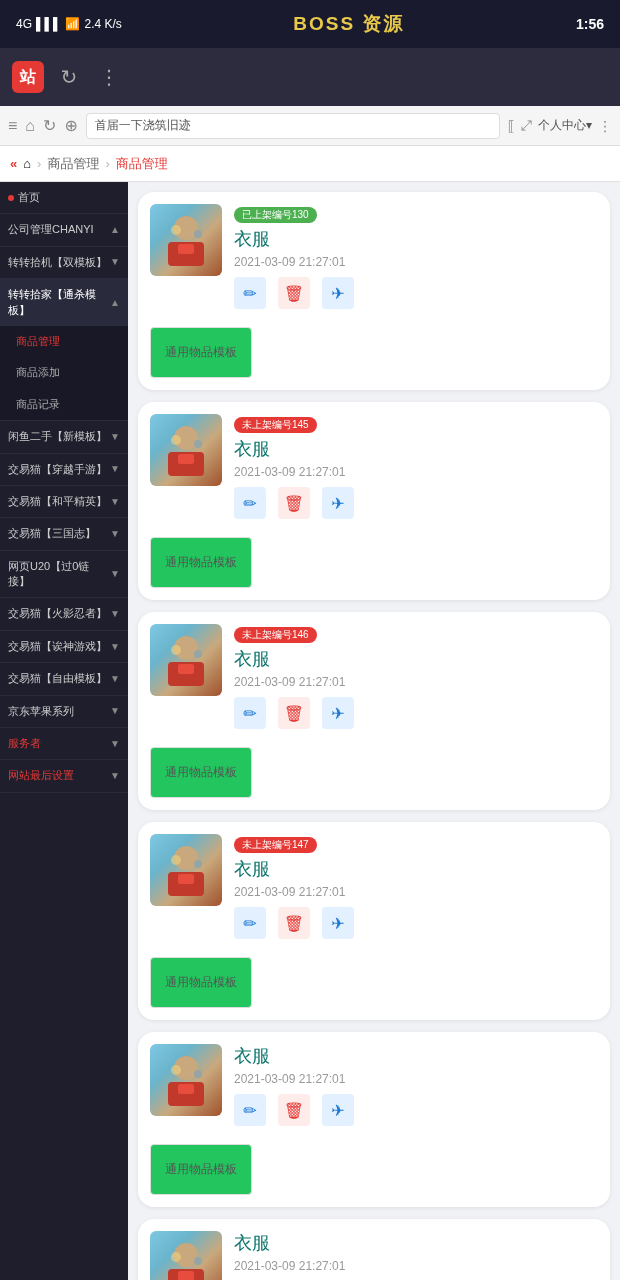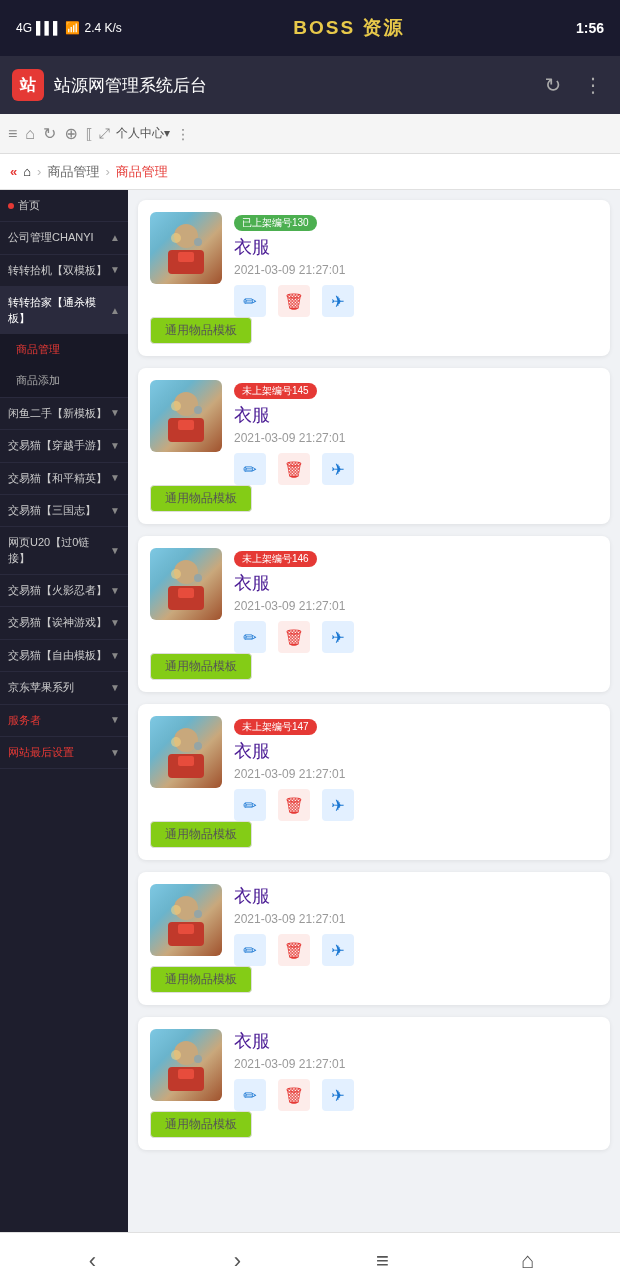--- a/index.html
+++ b/index.html
@@ -7,21 +7,21 @@
       width: 620px;
       min-height: 1280px;
       background: #f0f0f0;
       font-family: -apple-system, BlinkMacSystemFont, 'PingFang SC', 'Microsoft YaHei', sans-serif;
       overflow-x: hidden;
     }
 
     
     .status-bar {
       width: 620px;
-      height: 56px;
+      height: 48px;
       background: #1a1a2e;
       display: flex;
       align-items: center;
       justify-content: space-between;
       padding: 0 16px;
       color: white;
       font-size: 13px;
     }
     .status-left { display: flex; align-items: center; gap: 4px; font-size: 12px; }
     .status-center { font-size: 19px; font-weight: bold; color: #e8c94a; letter-spacing: 2px; }
@@ -142,21 +142,21 @@
     .content {
       flex: 1;
       background: #f0f2f5;
       overflow-y: auto;
       padding: 10px;
     }
 
     
     .product-card {
       background: white;
-      border-radius: 8px;
+      border-radius: 16px;
       margin-bottom: 12px;
       padding: 12px;
       box-shadow: 0 1px 4px rgba(0,0,0,0.08);
     }
     .product-top {
       display: flex;
       gap: 12px;
       align-items: flex-start;
     }
     .product-img {
@@ -180,21 +180,21 @@
       display: inline-block;
       background: #e53935;
       color: white;
       font-size: 10px;
       border-radius: 10px;
       padding: 1px 8px;
       margin-bottom: 4px;
     }
     .product-name {
       font-size: 18px;
-      color: #4c1d95;
+      color: #0f766e;
       font-weight: 500;
       margin-bottom: 4px;
     }
     .product-date {
       font-size: 12px;
       color: #999;
       margin-bottom: 8px;
     }
     .product-actions {
       display: flex;
@@ -206,27 +206,27 @@
       border-radius: 4px;
       display: flex; align-items: center; justify-content: center;
       font-size: 16px;
       cursor: pointer;
     }
     .action-edit { background: #e3f0ff; color: #1976d2; }
     .action-delete { background: #fdecea; color: #e53935; }
     .action-send { background: #e3f0ff; color: #1976d2; }
     .product-template-btn {
       display: inline-block;
-      background: #84cc16;
+      background: #22c55e;
       border: 1px solid #ddd;
       border-radius: 4px;
-      padding: 4px 14px;
+      padding: 16px 14px;
       font-size: 12px;
       color: #555;
-      margin-top: 0;
+      margin-top: 18px;
       cursor: pointer;
     }
 
     
     .bottom-nav {
       width: 620px;
       height: 56px;
       background: white;
       border-top: 1px solid #e0e0e0;
       display: flex;
@@ -251,30 +251,32 @@
     <span>▌▌▌</span>
     <span>📶</span>
     <span>2.4 K/s</span>
   </div>
   <div class="status-center">BOSS 资源</div>
   <div class="status-right">1:56</div>
 </div>
 
 <div class="browser-bar">
   <div class="browser-icon">站</div>
-  <div class="browser-title">站源网管理系统后台</div>
   <div class="browser-refresh">↻</div>
   <div class="browser-menu">⋮</div>
 </div>
 
 <div class="tab-bar">
   <span class="tab-bar-icon">≡</span>
   <span class="tab-bar-icon">⌂</span>
   <span class="tab-bar-icon">↻</span>
   <span class="tab-bar-icon">⊕</span>
+  <div class="tab-url">
+    <span>首届一下浇筑旧迹</span>
+  </div>
   <div class="tab-bar-right">
     <span>⟦</span>
     <span>⤢</span>
     <span style="font-size:12px;color:#555;">个人中心▾</span>
     <span>⋮</span>
   </div>
 </div>
 
 <div class="breadcrumb-bar">
   <span style="color:#e53935;font-weight:bold;">«</span>
@@ -310,20 +312,23 @@
       <div class="sidebar-item highlight">
         <span class="sidebar-label">转转拾家【通杀模板】</span>
         <span class="arrow">▲</span>
       </div>
       <div class="sidebar-sub">
         <div class="sidebar-item active">
           <span class="sidebar-label">商品管理</span>
         </div>
         <div class="sidebar-item">
           <span class="sidebar-label">商品添加</span>
+        </div>
+        <div class="sidebar-item">
+          <span class="sidebar-label">商品记录</span>
         </div>
       </div>
     </div>
     <div class="sidebar-section">
       <div class="sidebar-item">
         <span class="sidebar-label">闲鱼二手【新模板】</span>
         <span class="arrow">▼</span>
       </div>
     </div>
     <div class="sidebar-section">

